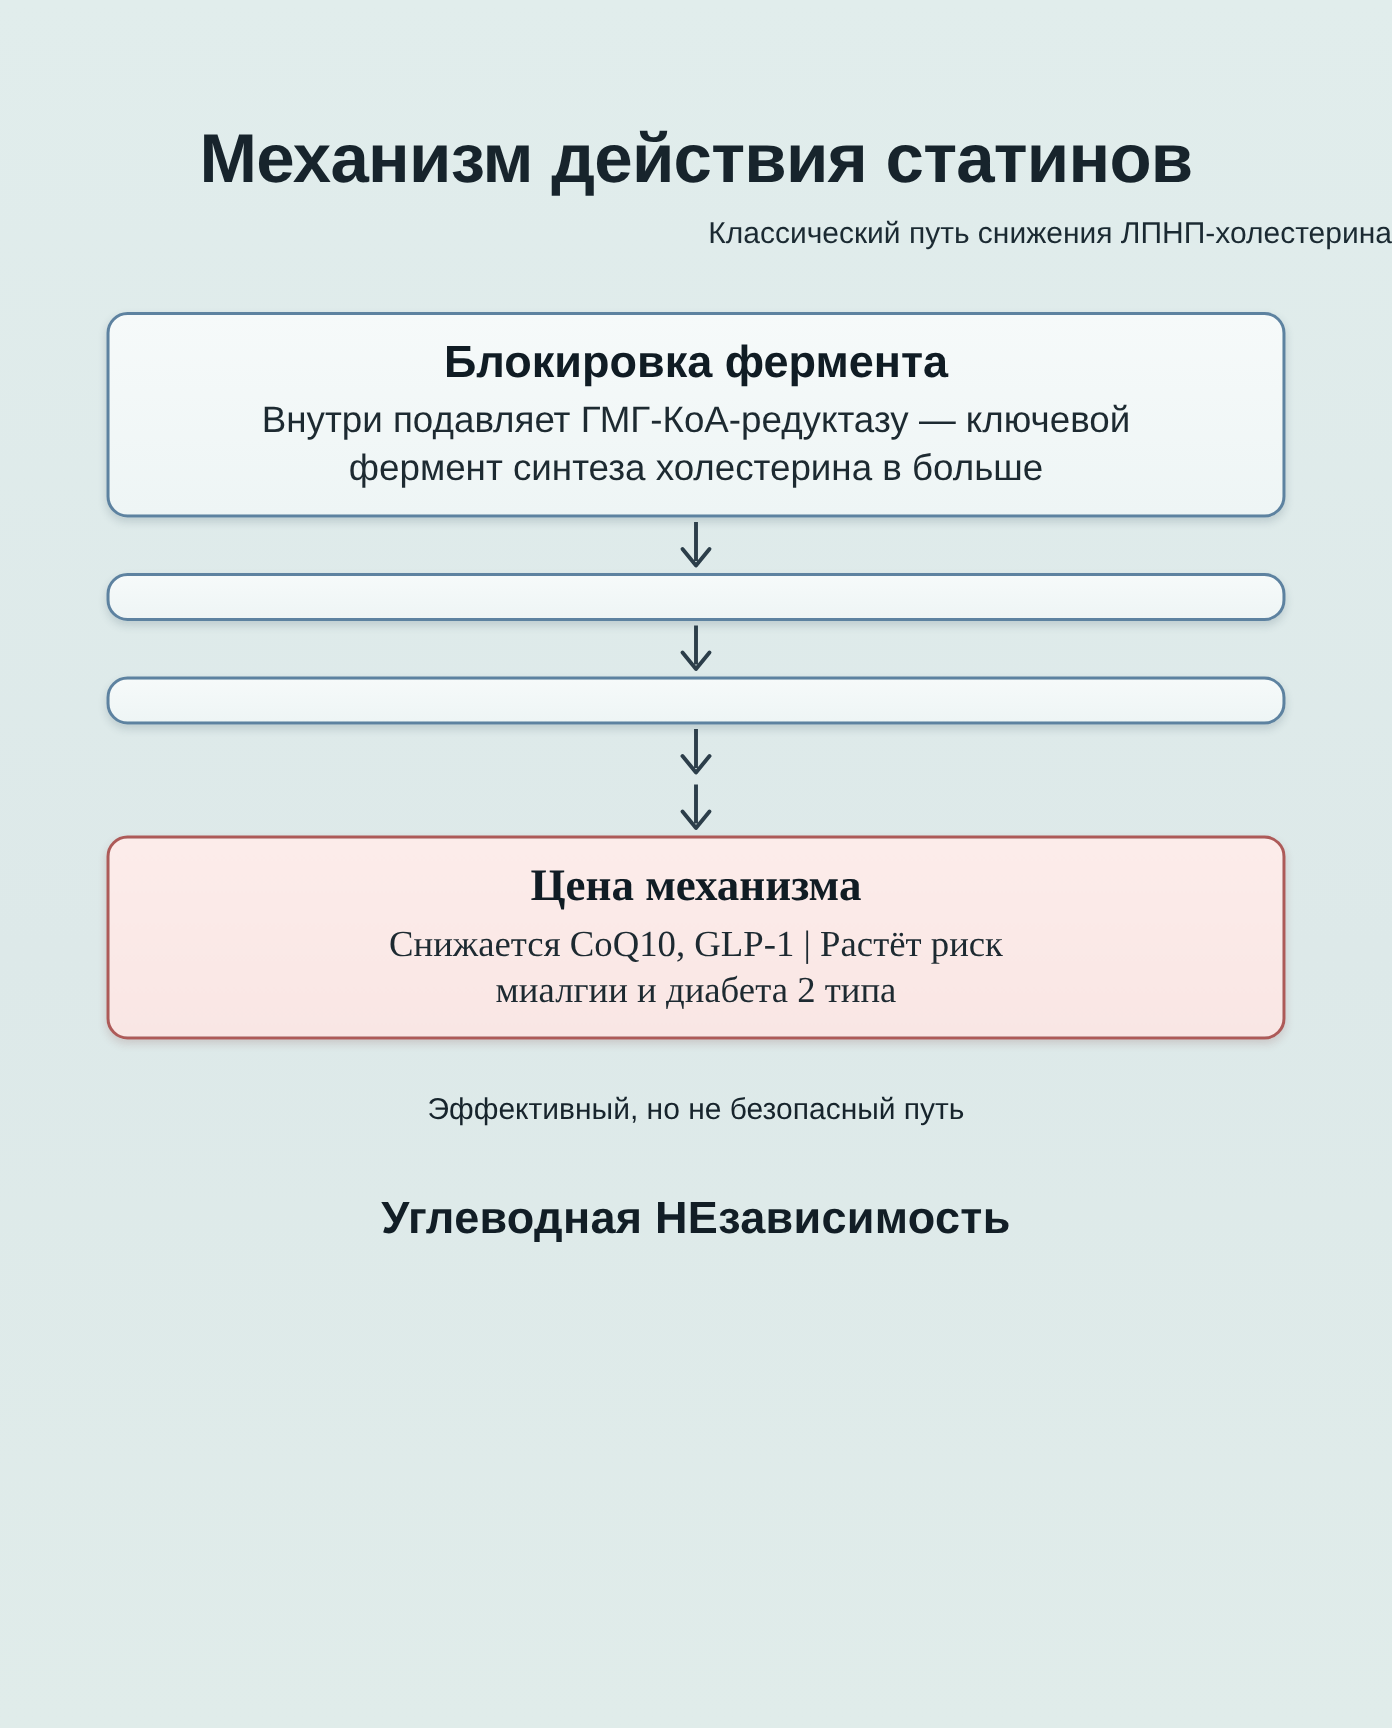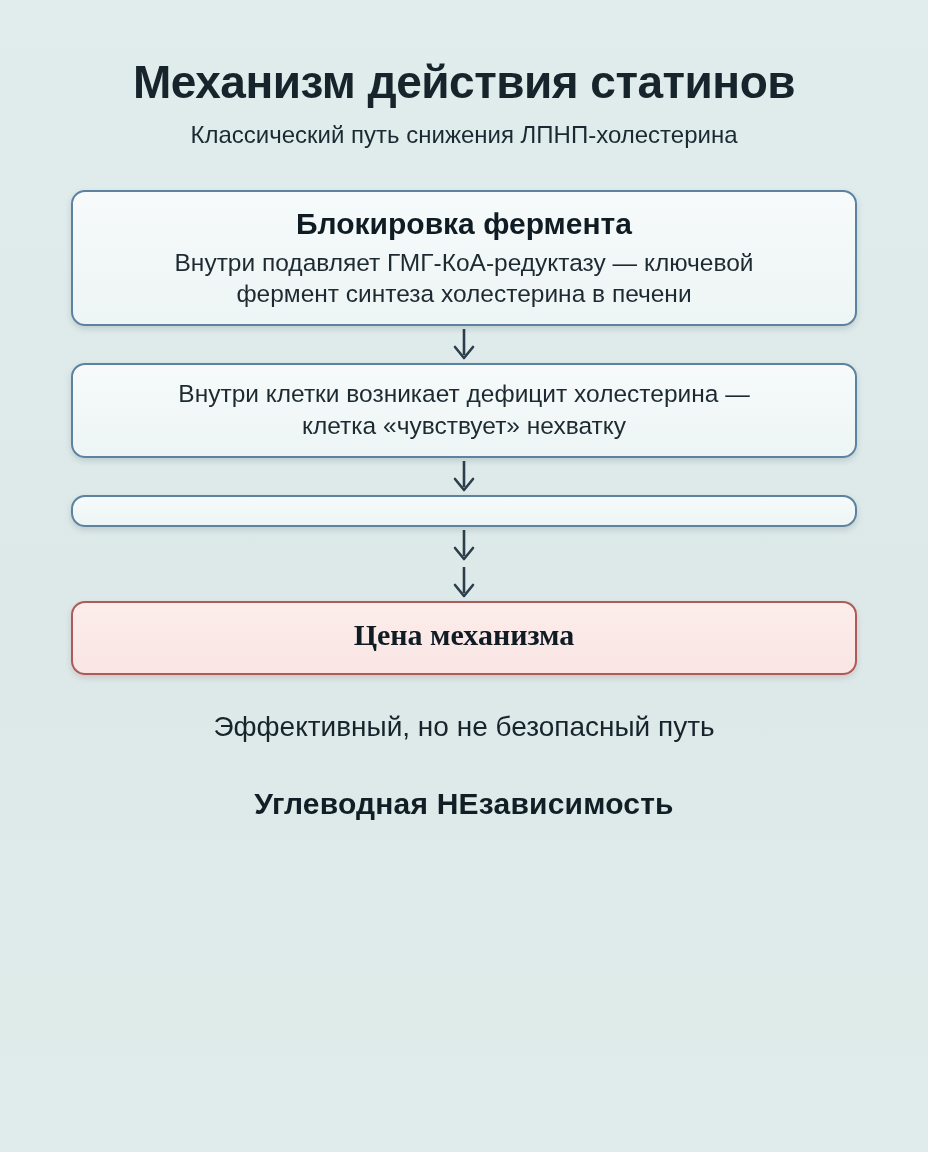--- a/index.html
+++ b/index.html
@@ -5,28 +5,28 @@
   html,body{margin:0;padding:0;}
   .canvas{
     width:928px;height:1152px;
     background:linear-gradient(180deg,#e1edec 0%,#dde9e9 55%,#e0ecea 100%);
     font-family:"Liberation Sans","DejaVu Sans",sans-serif;
     color:#15222a;
     position:relative;
     overflow:hidden;
     box-sizing:border-box;
   }
-  .header{ text-align:center; padding-top:56px; }
+  .header{ text-align:center; padding-top:79px; }
   .title{
     font-size:46px; font-weight:800; letter-spacing:-0.5px;
     color:#17242c; margin:0; line-height:1.15;
   }
   .subtitle{
-    font-size:24px; font-weight:400; color:#1b2a32;
-    margin:12px 0 0 0; line-height:1.2;
+    font-size:20px; font-weight:400; color:#1b2a32;
+    margin:12px 0 0 0; line-height:1.2;text-align:right;
   }
   .flow{ margin-top:40px; }
   .step-box{
     width:786px; margin:0 auto; box-sizing:border-box;
     background:linear-gradient(180deg,#f6fafa 0%,#eef5f5 100%);
     border:2.5px solid #5d82a0;
     border-radius:14px;
     padding:13px 20px 15px 20px;
     text-align:center;
     box-shadow:0 3px 6px rgba(45,70,90,0.18);
@@ -42,21 +42,21 @@
     margin:0 0 5px 0; line-height:1.25;
   }
   .step-body{
     font-size:24.5px; font-weight:400; color:#1d2a31;
     line-height:1.27; margin:0;
   }
   .arrow-wrap{
     height:37px; display:flex; align-items:center; justify-content:center;
   }
   .footer-note{
-    text-align:center; font-size:28px; font-weight:400; color:#17242c;
+    text-align:center; font-size:20px; font-weight:400; color:#17242c;
     margin-top:36px;
   }
   .brand{
     text-align:center; font-size:30px; font-weight:800; color:#121e26;
     margin-top:44px; letter-spacing:0.2px;
   }
 </style>
 </head>
 <body>
 
@@ -64,32 +64,31 @@
 
   <div class="header">
     <h1 class="title">Механизм действия статинов</h1>
     <p class="subtitle">Классический путь снижения ЛПНП-холестерина</p>
   </div>
 
   <div class="flow">
 
     <div class="step-box">
       <p class="step-title">Блокировка фермента</p>
-      <p class="step-body"><span>Внутри подавляет ГМГ-КоА-редуктазу — ключевой</span><br><span>фермент синтеза холестерина в печени</span></p>
+      <p class="step-body"><span>Внутри подавляет ГМГ-КоА-редуктазу — ключевой</span><br><span>фермент синтеза холестерина в больше</span></p>
     </div>
 
     <div class="arrow-wrap">
       <svg width="26" height="33" viewBox="0 0 26 33">
         <line x1="13" y1="1" x2="13" y2="27" stroke="#2c3e4a" stroke-width="2.6"></line>
         <polyline points="4,19 13,30 22,19" fill="none" stroke="#2c3e4a" stroke-width="2.6" stroke-linecap="round" stroke-linejoin="round"></polyline>
       </svg>
     </div>
 
     <div class="step-box">
-      <p class="step-body"><span>Внутри клетки возникает дефицит холестерина —</span><br><span>клетка «чувствует» нехватку</span></p>
     </div>
 
     <div class="arrow-wrap">
       <svg width="26" height="33" viewBox="0 0 26 33">
         <line x1="13" y1="1" x2="13" y2="27" stroke="#2c3e4a" stroke-width="2.6"></line>
         <polyline points="4,19 13,30 22,19" fill="none" stroke="#2c3e4a" stroke-width="2.6" stroke-linecap="round" stroke-linejoin="round"></polyline>
       </svg>
     </div>
 
     <div class="step-box">
@@ -105,20 +104,21 @@
 
     <div class="arrow-wrap">
       <svg width="26" height="33" viewBox="0 0 26 33">
         <line x1="13" y1="1" x2="13" y2="27" stroke="#2c3e4a" stroke-width="2.6"></line>
         <polyline points="4,19 13,30 22,19" fill="none" stroke="#2c3e4a" stroke-width="2.6" stroke-linecap="round" stroke-linejoin="round"></polyline>
       </svg>
     </div>
 
     <div class="step-box warning">
       <p class="step-title">Цена механизма</p>
+      <p class="step-body"><span>Снижается CoQ10, GLP-1 | Растёт риск</span><br><span>миалгии и диабета 2 типа</span></p>
     </div>
 
   </div>
 
   <p class="footer-note">Эффективный, но не безопасный путь</p>
   <p class="brand">Углеводная НЕзависимость</p>
 
 </div>
 
 </body></html>

